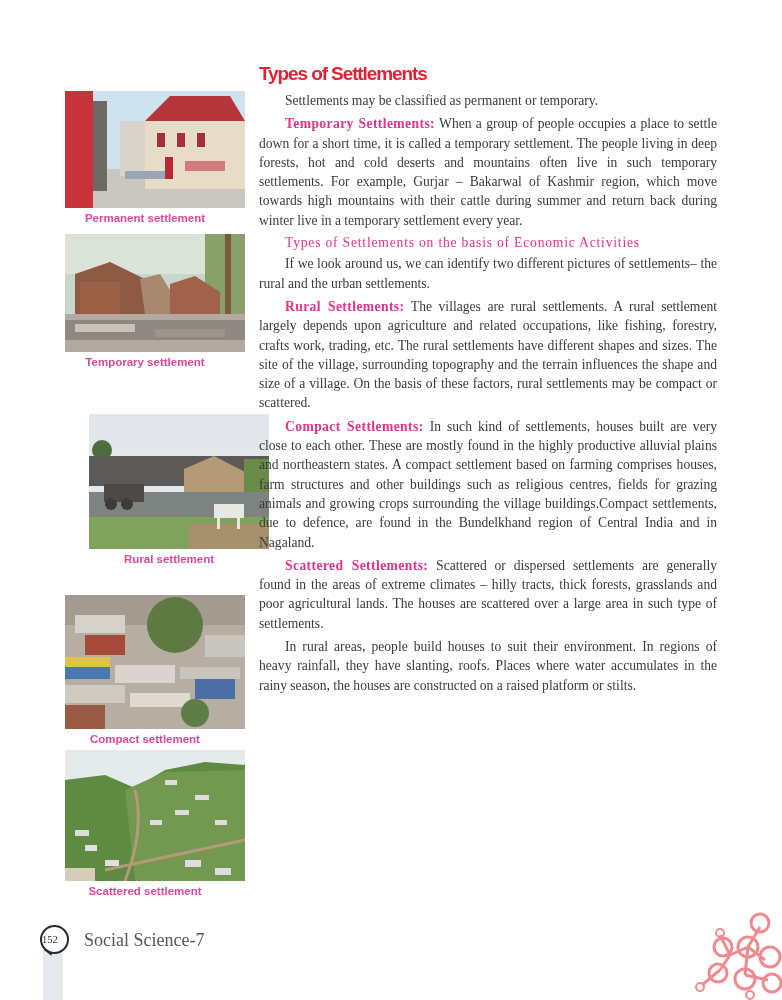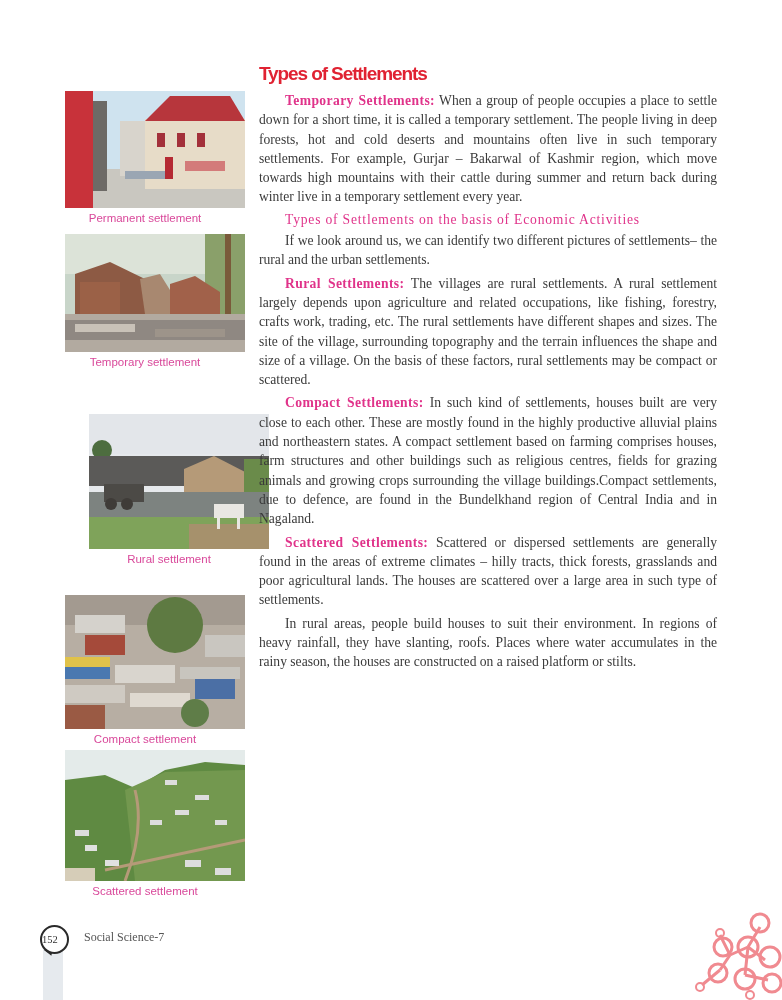--- a/index.html
+++ b/index.html
@@ -20,41 +20,41 @@
     font-family:"Liberation Serif", serif; color:#3a3a3a;
   }
   .text-col p { margin:0 0 4px 0; text-indent:26px; }
   .text-col p.tight { margin-bottom:0; }
   .kw { color:#e0338a; font-weight:bold; letter-spacing:0.4px; }
   .subhead {
     color:#e0338a; font-weight:normal; letter-spacing:0.8px;
     text-indent:26px; margin:0 0 2px 0;
   }
   
-  .fig { position:absolute; left:65px; width:160px; }
+  .fig { position:absolute; left:65px; width:160px;font-weight:bold; }
   .fig .photo { width:180px; position:relative; overflow:hidden; }
   .fig .caption {
     text-align:center; font-family:"Liberation Sans", sans-serif;
     font-size:11.5px; color:#d9489a; margin-top:4px;
   }
   
   .strip { position:absolute; left:43px; top:935px; width:20px; height:65px; background:#e6eaee; }
   .page-num-badge {
     position:absolute; left:40px; top:925px; width:25px; height:25px;
     border:2px solid #2a2a2a; border-radius:50%; background:#fff;
     font-size:10.5px; text-align:left; line-height:25px; color:#333;
     font-family:"Liberation Serif", serif;
   }
   .badge-tail {
     position:absolute; left:45px; top:948px; width:0; height:0;
     border-left:5px solid transparent; border-right:5px solid transparent;
     border-top:8px solid #2a2a2a; transform:rotate(-20deg);
   }
   .book-title {
-    position:absolute; left:84px; top:930px; font-size:12px; color:#555;
+    position:absolute; left:84px; top:930px; font-size:18px; color:#555;
     font-family:"Liberation Serif", serif;
   }
   .deco { position:absolute; left:690px; top:905px; width:92px; height:95px; }
 </style>
 </head>
 <body>
 
 <div class="page-title">Types of Settlements</div>
 
 <div class="fig" style="top:91px;">
@@ -162,20 +162,21 @@
       <rect x="40" y="110" width="14" height="6" fill="#e0e0e0"></rect>
       <rect x="120" y="110" width="16" height="7" fill="#ddd"></rect>
       <rect x="150" y="118" width="16" height="7" fill="#ddd"></rect>
       <rect x="0" y="118" width="30" height="13" fill="#d6cdb8"></rect>
     </svg>
   </div>
   <div class="caption">Scattered settlement</div>
 </div>
 
 <div class="text-col">
+  <p>Settlements may be classified as permanent or temporary.</p>
   <p style="margin-bottom:3px;"><span class="kw">Temporary Settlements:</span><span> When a group of people occupies a place to settle down for a short time, it is called a temporary settlement. The people living in deep forests, hot and cold deserts and mountains often live in such temporary settlements. For example, Gurjar – Bakarwal of Kashmir region, which move towards high mountains with their cattle during summer and return back during winter live in a temporary settlement every year.</span></p>
   <div class="subhead">Types of Settlements on the basis of Economic Activities</div>
   <p>If we look around us, we can identify two different pictures of settlements– the rural and the urban settlements.</p>
   <p><span class="kw">Rural Settlements:</span><span> The villages are rural settlements. A rural settlement largely depends upon agriculture and related occupations, like fishing, forestry, crafts work, trading, etc. The rural settlements have different shapes and sizes. The site of the village, surrounding topography and the terrain influences the shape and size of a village. On the basis of these factors, rural settlements may be compact or scattered.</span></p>
   <p><span class="kw">Compact Settlements:</span><span> In such kind of settlements, houses built are very close to each other. These are mostly found in the highly productive alluvial plains and northeastern states. A compact settlement based on farming comprises houses, farm structures and other buildings such as religious centres, fields for grazing animals and growing crops surrounding the village buildings.Compact settlements, due to defence, are found in the Bundelkhand region of Central India and in Nagaland.</span></p>
   <p><span class="kw">Scattered Settlements:</span><span> Scattered or dispersed settlements are generally found in the areas of extreme climates – hilly tracts, thick forests, grasslands and poor agricultural lands. The houses are scattered over a large area in such type of settlements.</span></p>
   <p class="tight">In rural areas, people build houses to suit their environment. In regions of heavy rainfall, they have slanting, roofs. Places where water accumulates in the rainy season, the houses are constructed on a raised platform or stilts.</p>
 </div>
 
 <div class="strip"></div>

